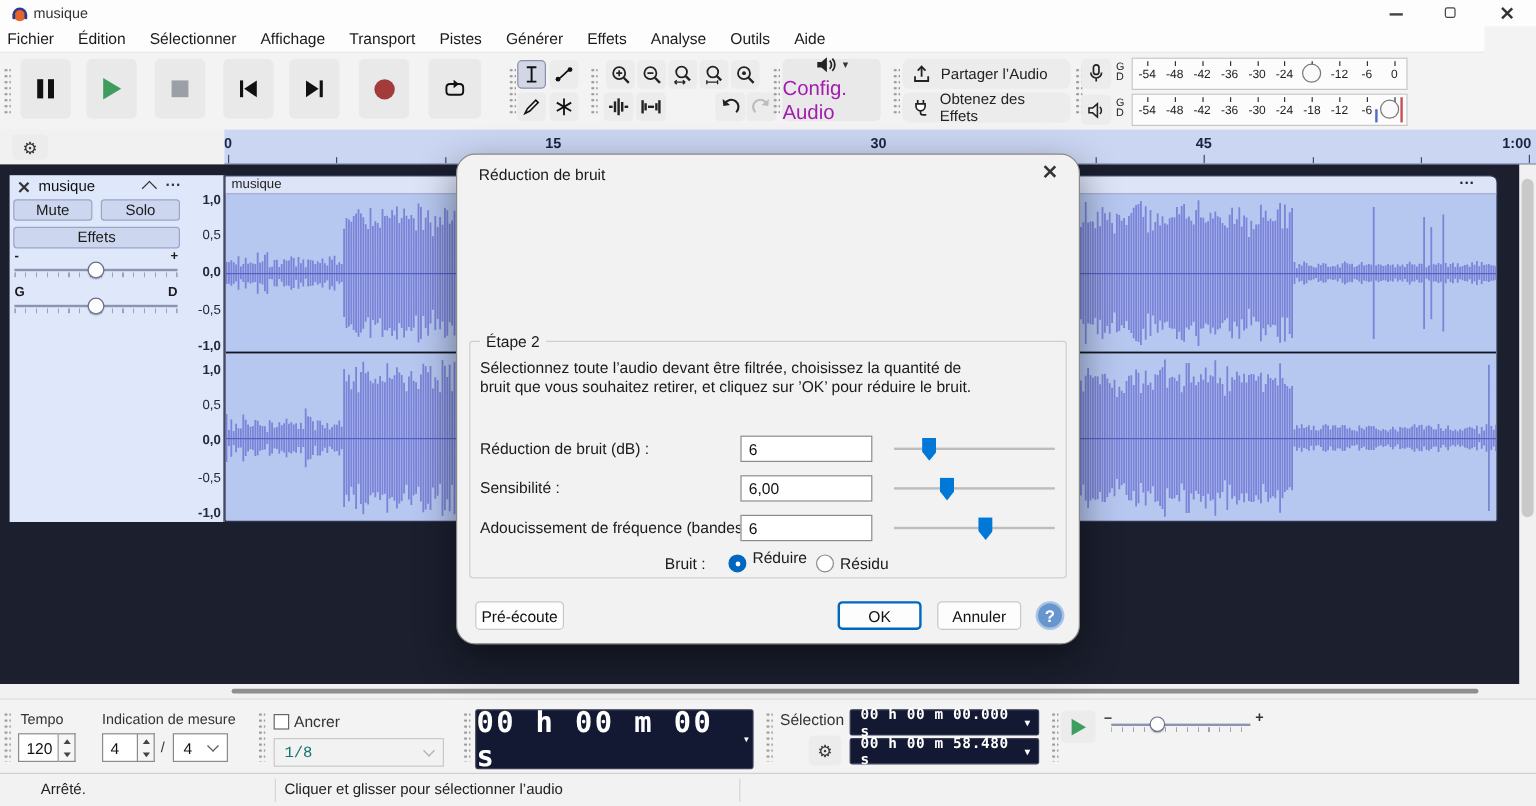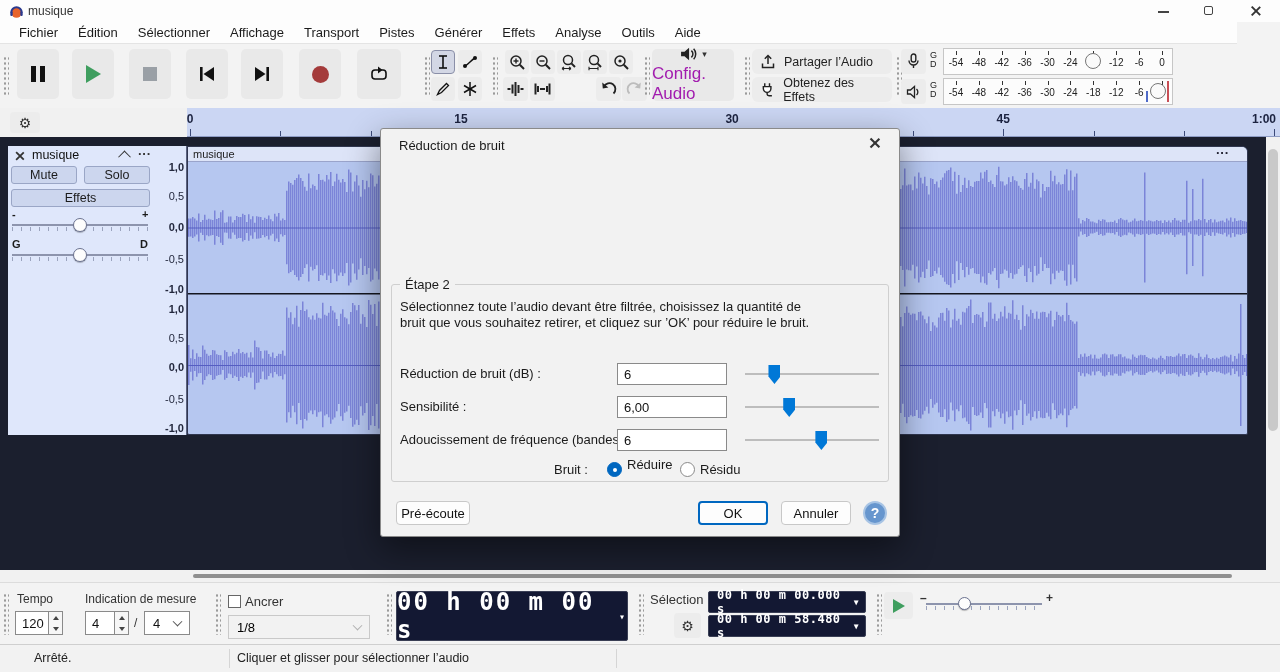--- a/index.html
+++ b/index.html
@@ -6,21 +6,21 @@
   .app{position:relative;width:1280px;height:672px;overflow:hidden;
        font-family:"Liberation Sans",sans-serif;background:#f3f3f3;color:#1b1b1b;
        -webkit-font-smoothing:antialiased;}
   .abs{position:absolute;}
   
   .titlebar{position:absolute;left:0;top:0;width:1280px;height:22px;background:#fdfdfd;}
   .title-text{position:absolute;left:28px;top:4px;font-size:12px;color:#333;}
   .winbtn{position:absolute;top:0;width:34px;height:22px;}
   
   .menubar{position:absolute;left:0;top:22px;width:1237px;height:22px;background:#fdfdfd;
-           border-bottom:1px solid #e4e4e4;display:flex;align-items:center;padding-left:13px;box-sizing:border-box;}
+           border-bottom:1px solid #e4e4e4;display:flex;align-items:center;padding-left:0;box-sizing:border-box;}
   .menu-item{font-size:13px;color:#1b1b1b;padding:2px 6px;margin-right:8px;white-space:nowrap;}
   
   .toolbar{position:absolute;left:0;top:44px;width:1280px;height:64px;background:#f3f3f3;}
   .grip{position:absolute;width:6px;background-image:radial-gradient(circle,#9a9a9a 1px,transparent 1.3px);
         background-size:4px 5px;background-position:0 0;}
   .tbtn{position:absolute;background:#e9e9e9;border-radius:5px;display:flex;align-items:center;justify-content:center;}
   .tool-tile{position:absolute;width:24px;height:24px;background:#ececec;border-radius:4px;
              display:flex;align-items:center;justify-content:center;}
   .tool-tile.sel{background:#d3d7e5;border:1px solid #8a8fa8;box-sizing:border-box;}
   .two-line-btn{flex-direction:column;gap:2px;}
@@ -67,36 +67,36 @@
   .bb-label{position:absolute;font-size:12px;color:#333;}
   .field{position:absolute;background:#fff;border:1px solid #8a8a8a;box-sizing:border-box;
          font-size:13px;color:#111;display:flex;align-items:center;padding-left:6px;}
   .spin{position:absolute;width:14px;height:24px;border:1px solid #8a8a8a;border-left:none;
         box-sizing:border-box;background:#f6f6f6;display:flex;flex-direction:column;}
   .spin>div{flex:1;display:flex;align-items:center;justify-content:center;}
   .tri-up{width:0;height:0;border-left:3px solid transparent;border-right:3px solid transparent;border-bottom:4px solid #444;}
   .tri-dn{width:0;height:0;border-left:3px solid transparent;border-right:3px solid transparent;border-top:4px solid #444;}
   .combo{position:absolute;background:#fff;border:1px solid #8a8a8a;box-sizing:border-box;font-size:13px;
          color:#111;display:flex;align-items:center;padding-left:8px;}
-  .combo.dis{background:#f2f2f2;color:#000000;border-color:#c9c9c9;}
+  .combo.dis{background:#f2f2f2;color:#0f766e;border-color:#c9c9c9;font-family:Liberation Mono, monospace;}
   .chev{position:absolute;right:8px;top:50%;width:6px;height:6px;border-right:1.4px solid #555;
         border-bottom:1.4px solid #555;transform:translateY(-70%) rotate(45deg);}
   .combo.dis .chev{border-color:#b0b0b0;}
   .timebox{position:absolute;background:#131833;border:1px solid #3a3f55;border-radius:2px;color:#fff;
            display:flex;align-items:center;box-sizing:border-box;font-family:"DejaVu Sans Mono",monospace;font-weight:bold;}
   .caret-w{color:#fff;margin-left:6px;font-size:10px;}
   
   .statusbar{position:absolute;left:0;top:644px;width:1280px;height:28px;background:#f2f2f2;
              border-top:1px solid #cfcfcf;box-sizing:border-box;font-size:12.5px;color:#222;}
   .sep{position:absolute;top:4px;width:1px;height:19px;background:#d5d5d5;}
   .watermark{position:absolute;right:32px;top:5px;font-size:17px;font-style:italic;font-weight:bold;color:#fbfbfb;
              text-shadow:1px 1px 0 #9a9a9a,-1px -1px 0 #c9c9c9,0 0 2px #8a8a8a;letter-spacing:.5px;}
   
   .dialog{position:absolute;left:380px;top:128px;width:520px;height:409px;background:#f2f2f2;
-          border:1px solid #8a8a8a;border-radius:3px;box-shadow:0 12px 34px rgba(0,0,0,.45);z-index:20;box-sizing:border-box;}
+          border:1px solid #8a8a8a;border-radius:16px;box-shadow:0 12px 34px rgba(0,0,0,.45);z-index:20;box-sizing:border-box;}
   .dlg-title{position:absolute;left:18px;top:9px;font-size:13px;color:#1b1b1b;}
   .grp{position:absolute;border:1px solid #cfcfcf;border-radius:3px;}
   .legend{position:absolute;top:-8px;left:8px;background:#f2f2f2;padding:0 5px;font-size:13px;color:#1b1b1b;}
   .dlg-line{position:absolute;font-size:13px;color:#1b1b1b;white-space:nowrap;}
   .dbtn{position:absolute;background:#fdfdfd;border:1px solid #c8c8c8;border-radius:4px;font-size:13px;color:#111;
         display:flex;align-items:center;justify-content:center;box-sizing:border-box;}
   .dbtn.focus{border:2px solid #0067c0;}
   .nr-track{position:absolute;width:134px;height:2px;background:#bdbdbd;}
   .nr-thumb{position:absolute;width:12px;height:19px;background:#0078d7;
             clip-path:polygon(0 0,100% 0,100% 60%,50% 100%,0 60%);}

